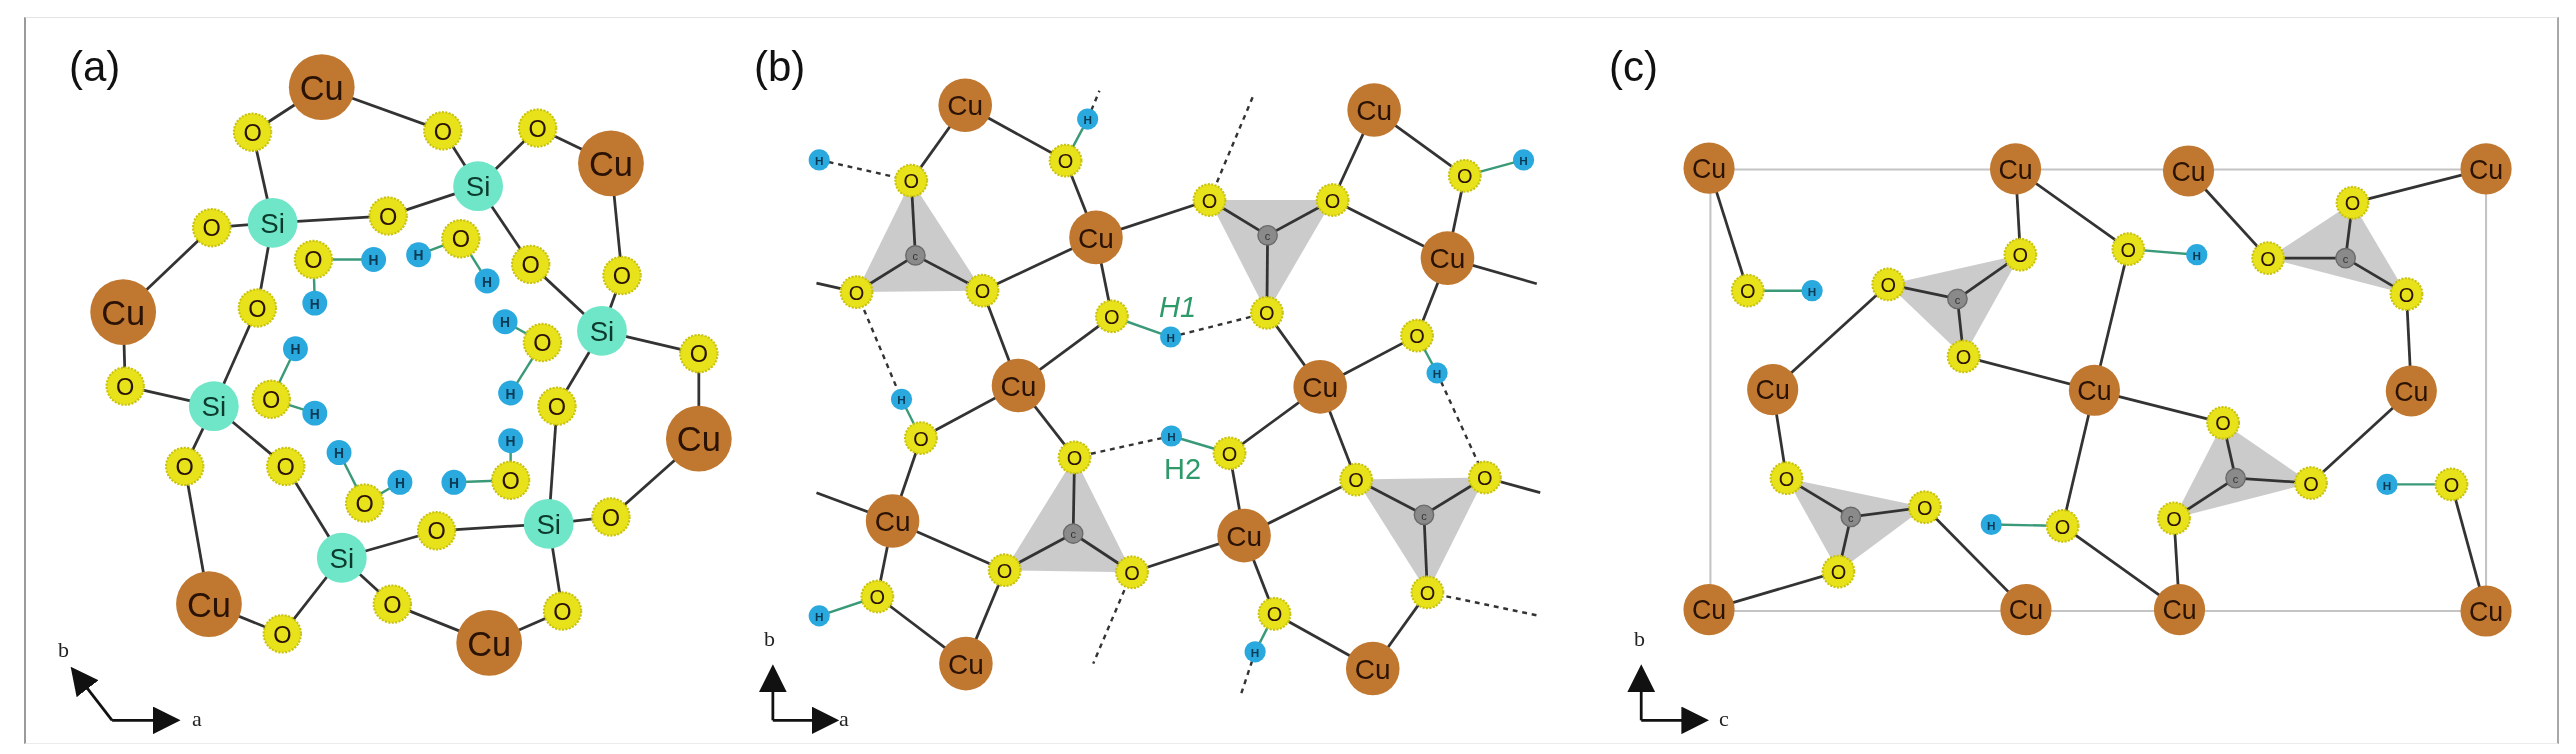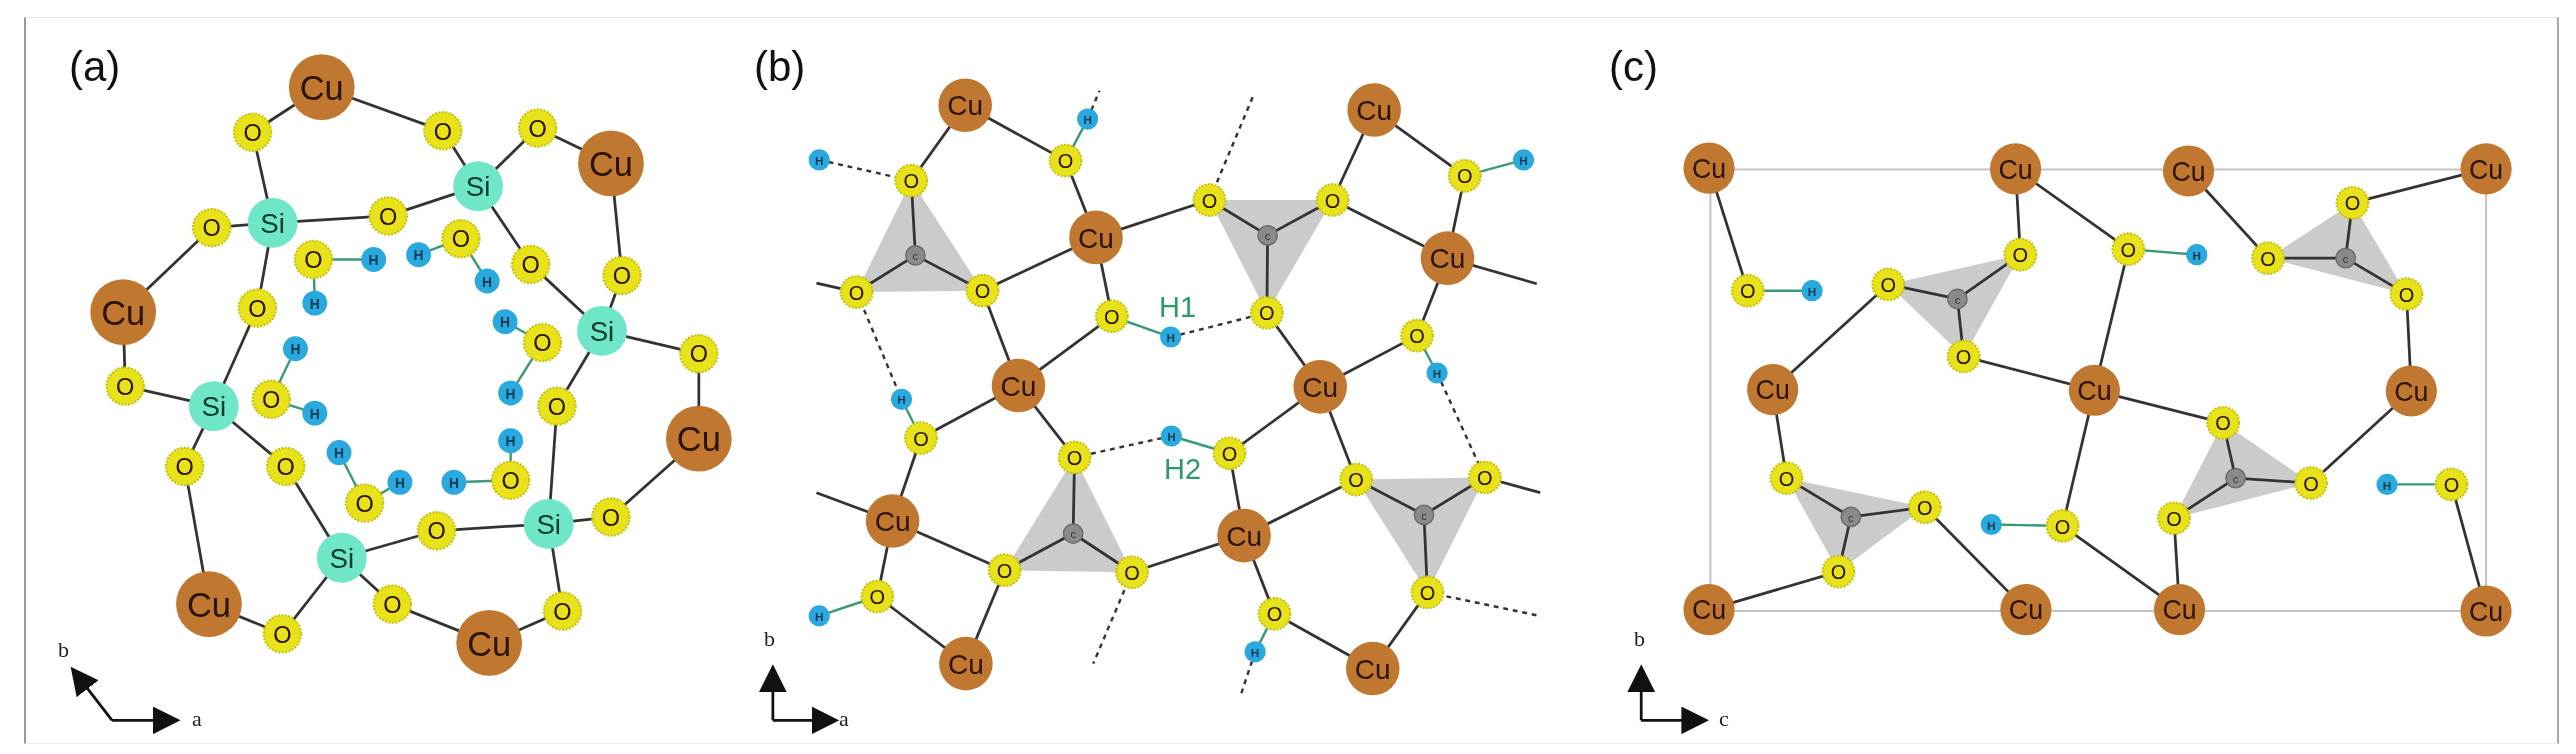--- a/index.html
+++ b/index.html
@@ -708,16 +708,16 @@
 
   <span style="position:absolute;left:58px;top:637px;font-size:22px;font-family:'Liberation Serif',serif;color:#222;">b</span>
   <span style="position:absolute;left:192px;top:706px;font-size:22px;font-family:'Liberation Serif',serif;color:#222;">a</span>
 
   <span style="position:absolute;left:764px;top:626px;font-size:22px;font-family:'Liberation Serif',serif;color:#222;">b</span>
   <span style="position:absolute;left:839px;top:706px;font-size:22px;font-family:'Liberation Serif',serif;color:#222;">a</span>
 
   <span style="position:absolute;left:1634px;top:626px;font-size:22px;font-family:'Liberation Serif',serif;color:#222;">b</span>
   <span style="position:absolute;left:1719px;top:706px;font-size:22px;font-family:'Liberation Serif',serif;color:#222;">c</span>
 
-  <span style="position:absolute;left:1159px;top:291px;font-size:29px;font-family:'Liberation Sans',sans-serif;color:#2e9a6a;">H1</span>
+  <span style="position:absolute;left:1159px;top:291px;font-size:29px;font-family:'Liberation Sans',sans-serif;color:#2e9a6a;font-style:italic;">H1</span>
   <span style="position:absolute;left:1164px;top:453px;font-size:29px;font-family:'Liberation Sans',sans-serif;color:#2e9a6a;">H2</span>
 </div>
 
 
 </body></html>

